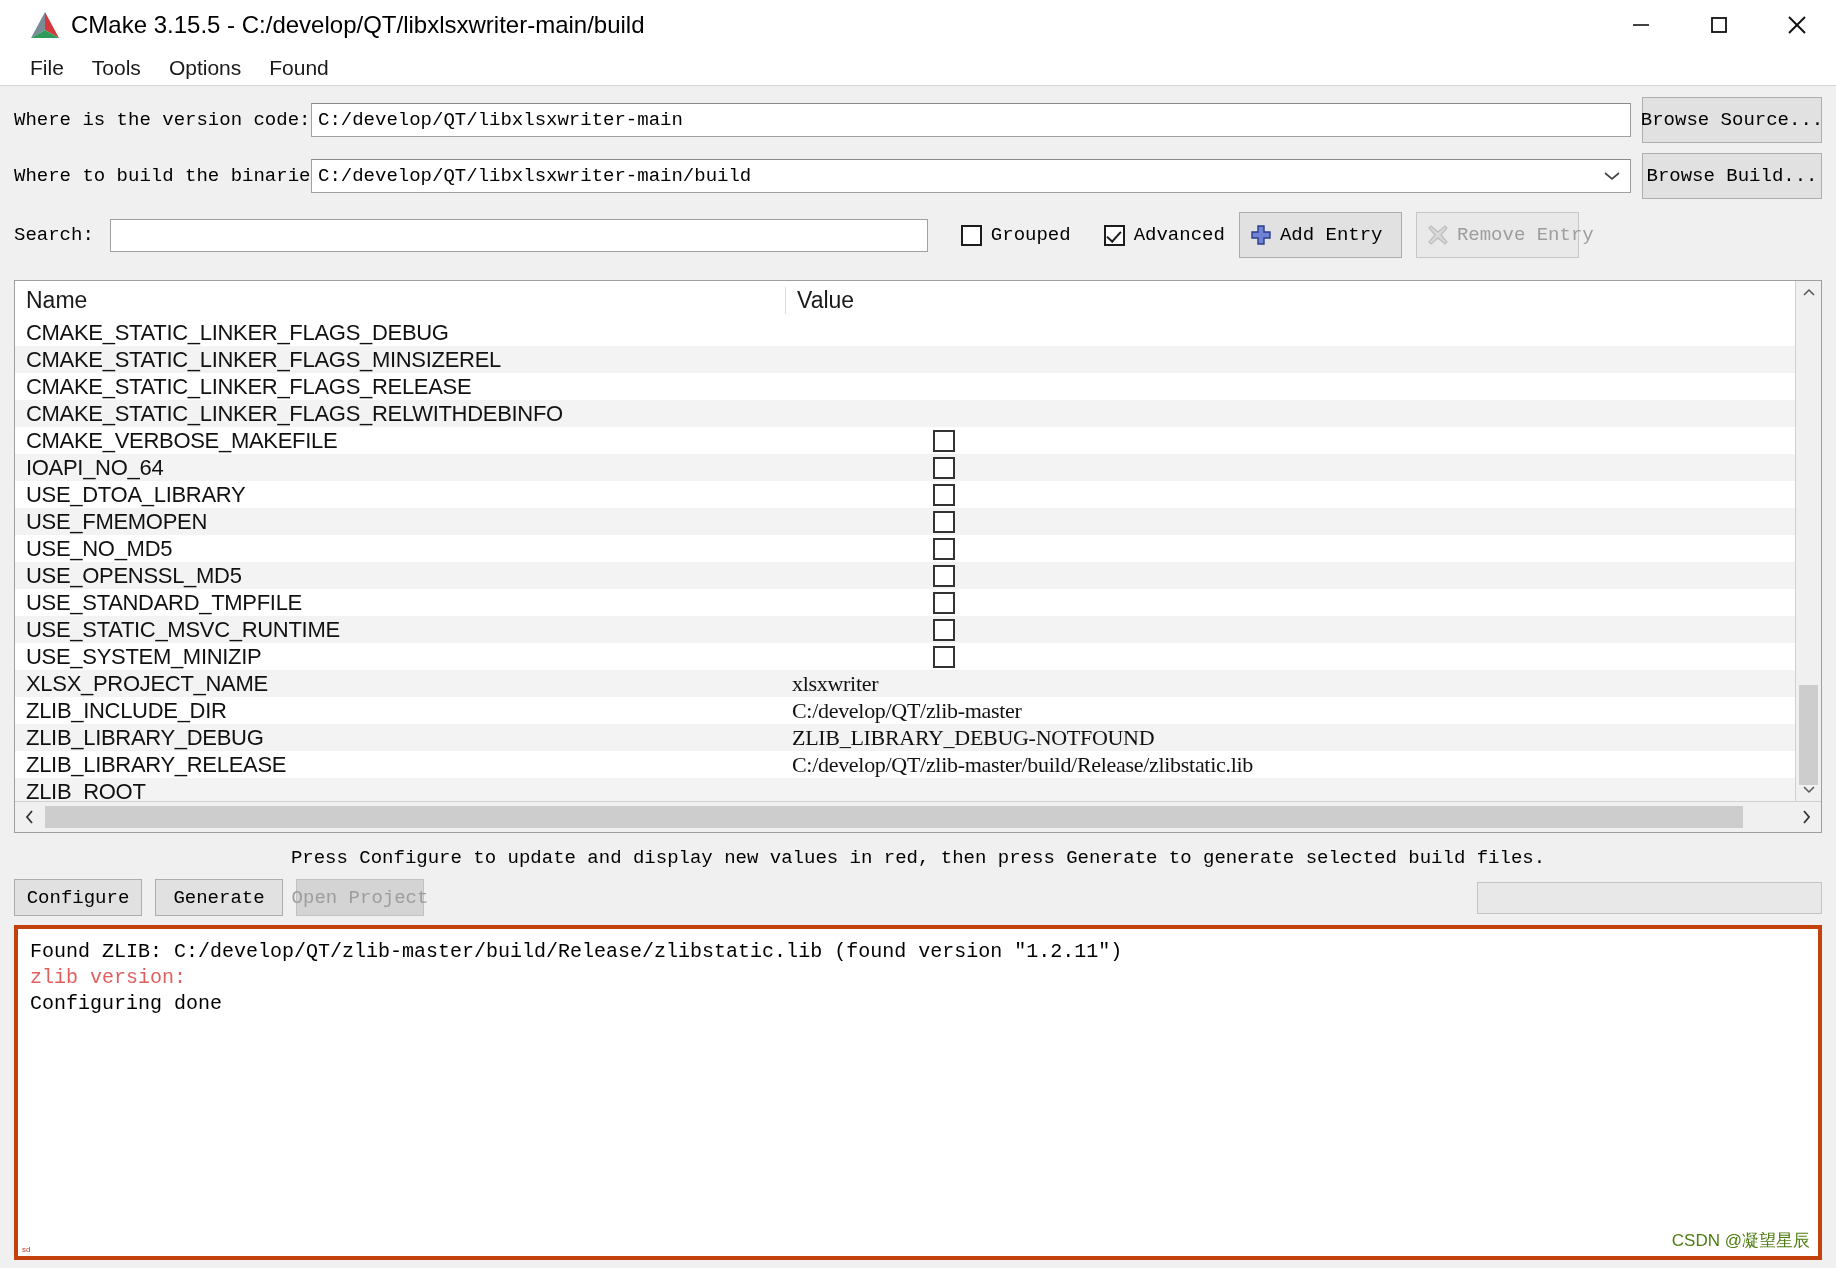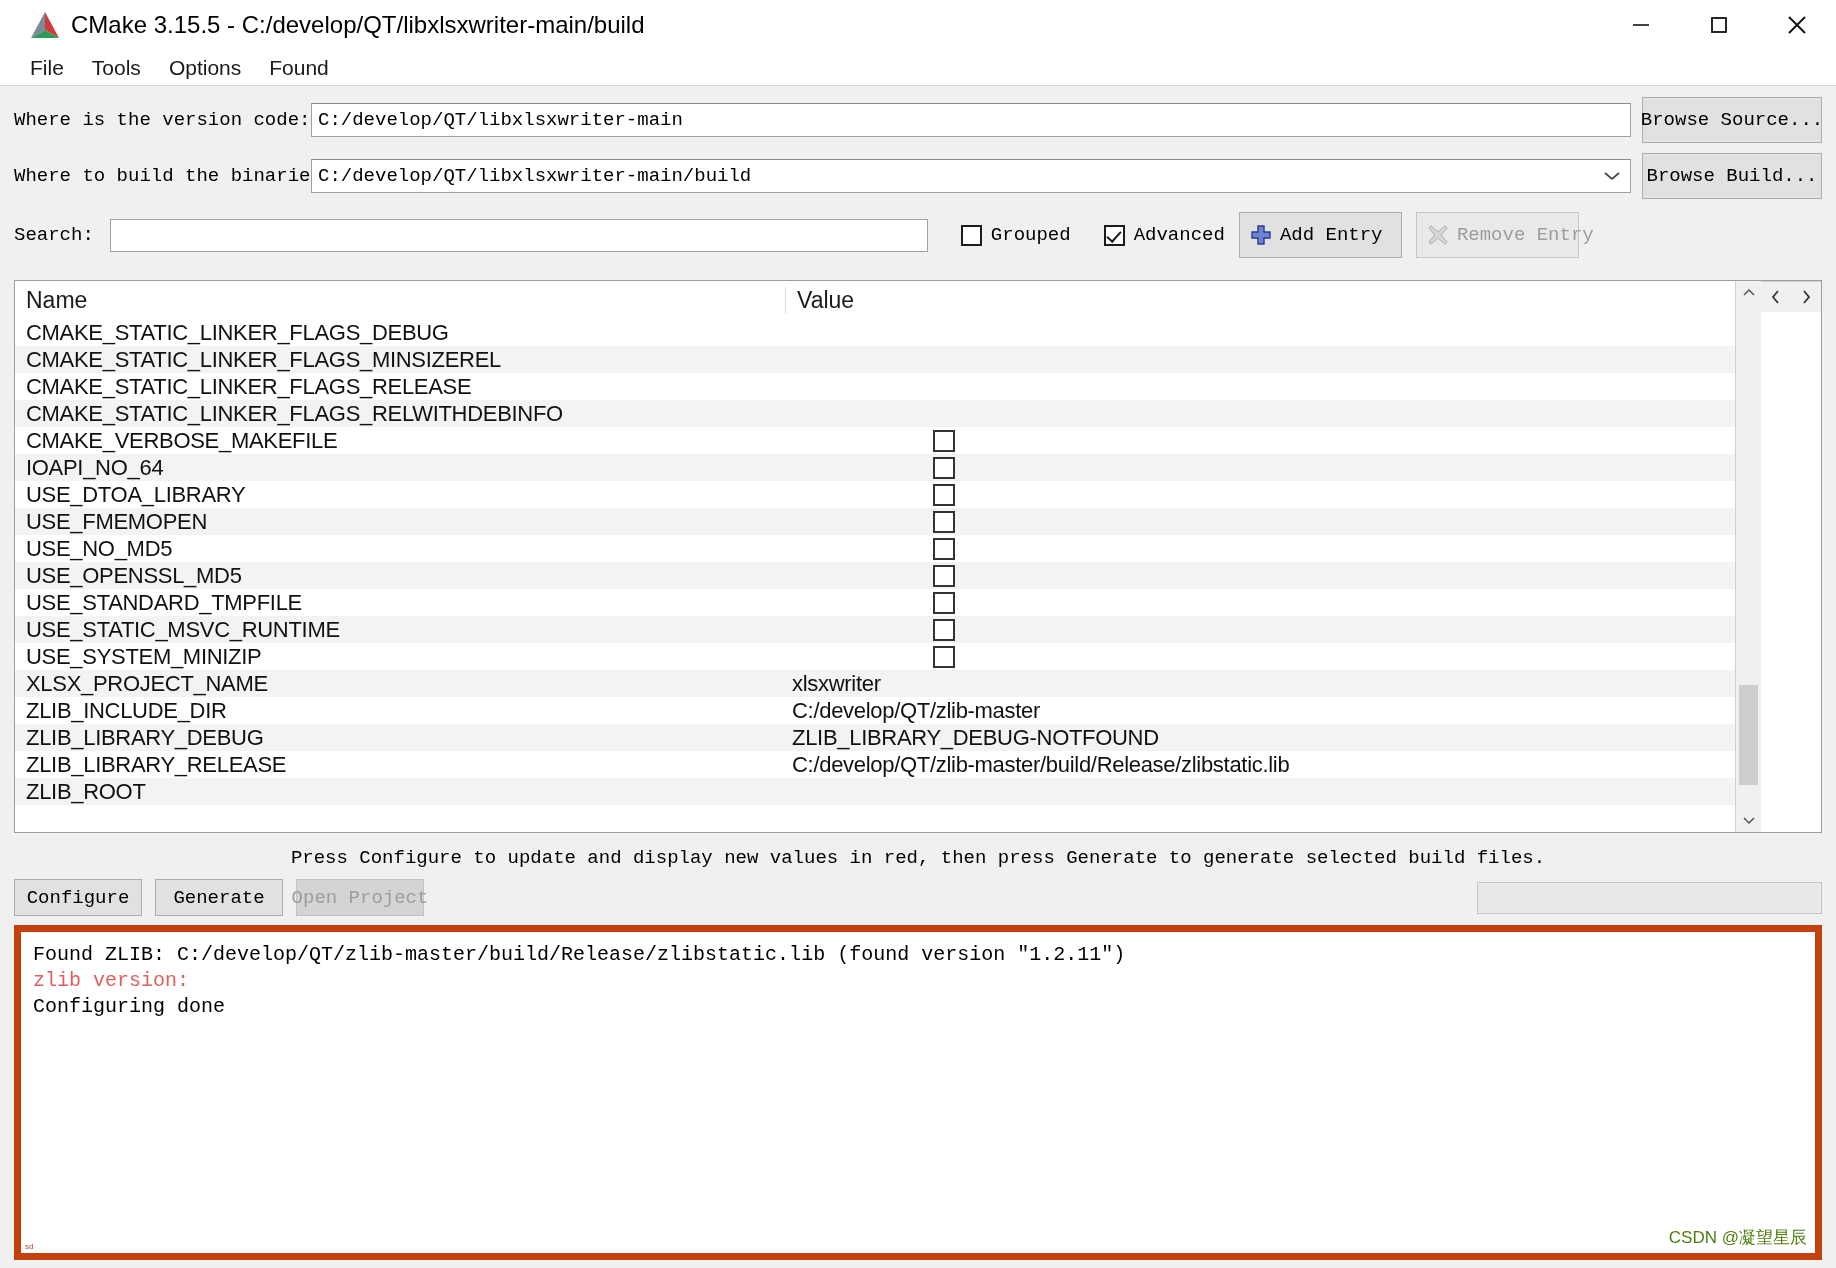--- a/index.html
+++ b/index.html
@@ -218,21 +218,21 @@
   .x-icon { width: 22px; height: 22px; flex:0 0 auto; }
 
   
   .table-outer {
     margin: 0 14px;
     border: 1px solid #9e9e9e;
     background: #ffffff;
     flex: 0 0 auto;
     height: 553px;
     display: flex;
-    flex-direction: row;
+    flex-direction: column;
     position: relative;
     box-sizing: border-box;
   }
   .table-scrollarea {
     display: flex;
     flex: 1 1 auto;
     min-height: 0;
     overflow: hidden;
   }
   .table-body {
@@ -272,21 +272,21 @@
     padding-left: 11px;
     box-sizing: border-box;
     white-space: nowrap;
     overflow: hidden;
     letter-spacing: -0.3px;
   }
   .cell-value {
     flex: 1 1 auto;
     font-size: 22px;
     color: #111111;
-    font-family: Liberation Sans, sans-serif;
+    font-family: Liberation Serif, serif;
     padding-left: 6px;
     box-sizing: border-box;
     white-space: nowrap;
     overflow: hidden;
     display: flex;
     align-items: center;
     letter-spacing: -0.3px;
   }
   .cell-check {
     width: 22px;
@@ -392,21 +392,21 @@
     height: 32px;
     background: #e8e8e8;
     border: 1px solid #c4c4c4;
     box-sizing: border-box;
     flex: 0 0 auto;
   }
 
   
   .log {
     margin: 0 14px 8px 14px;
-    border: 7px solid #c2410c;
+    border: 4px solid #c2410c;
     background: #ffffff;
     flex: 1 1 auto;
     padding: 10px 12px;
     box-sizing: border-box;
     position: relative;
     overflow: hidden;
     min-height: 0;
   }
   .log-line {
     font-family: "Liberation Mono", "DejaVu Sans Mono", monospace;

